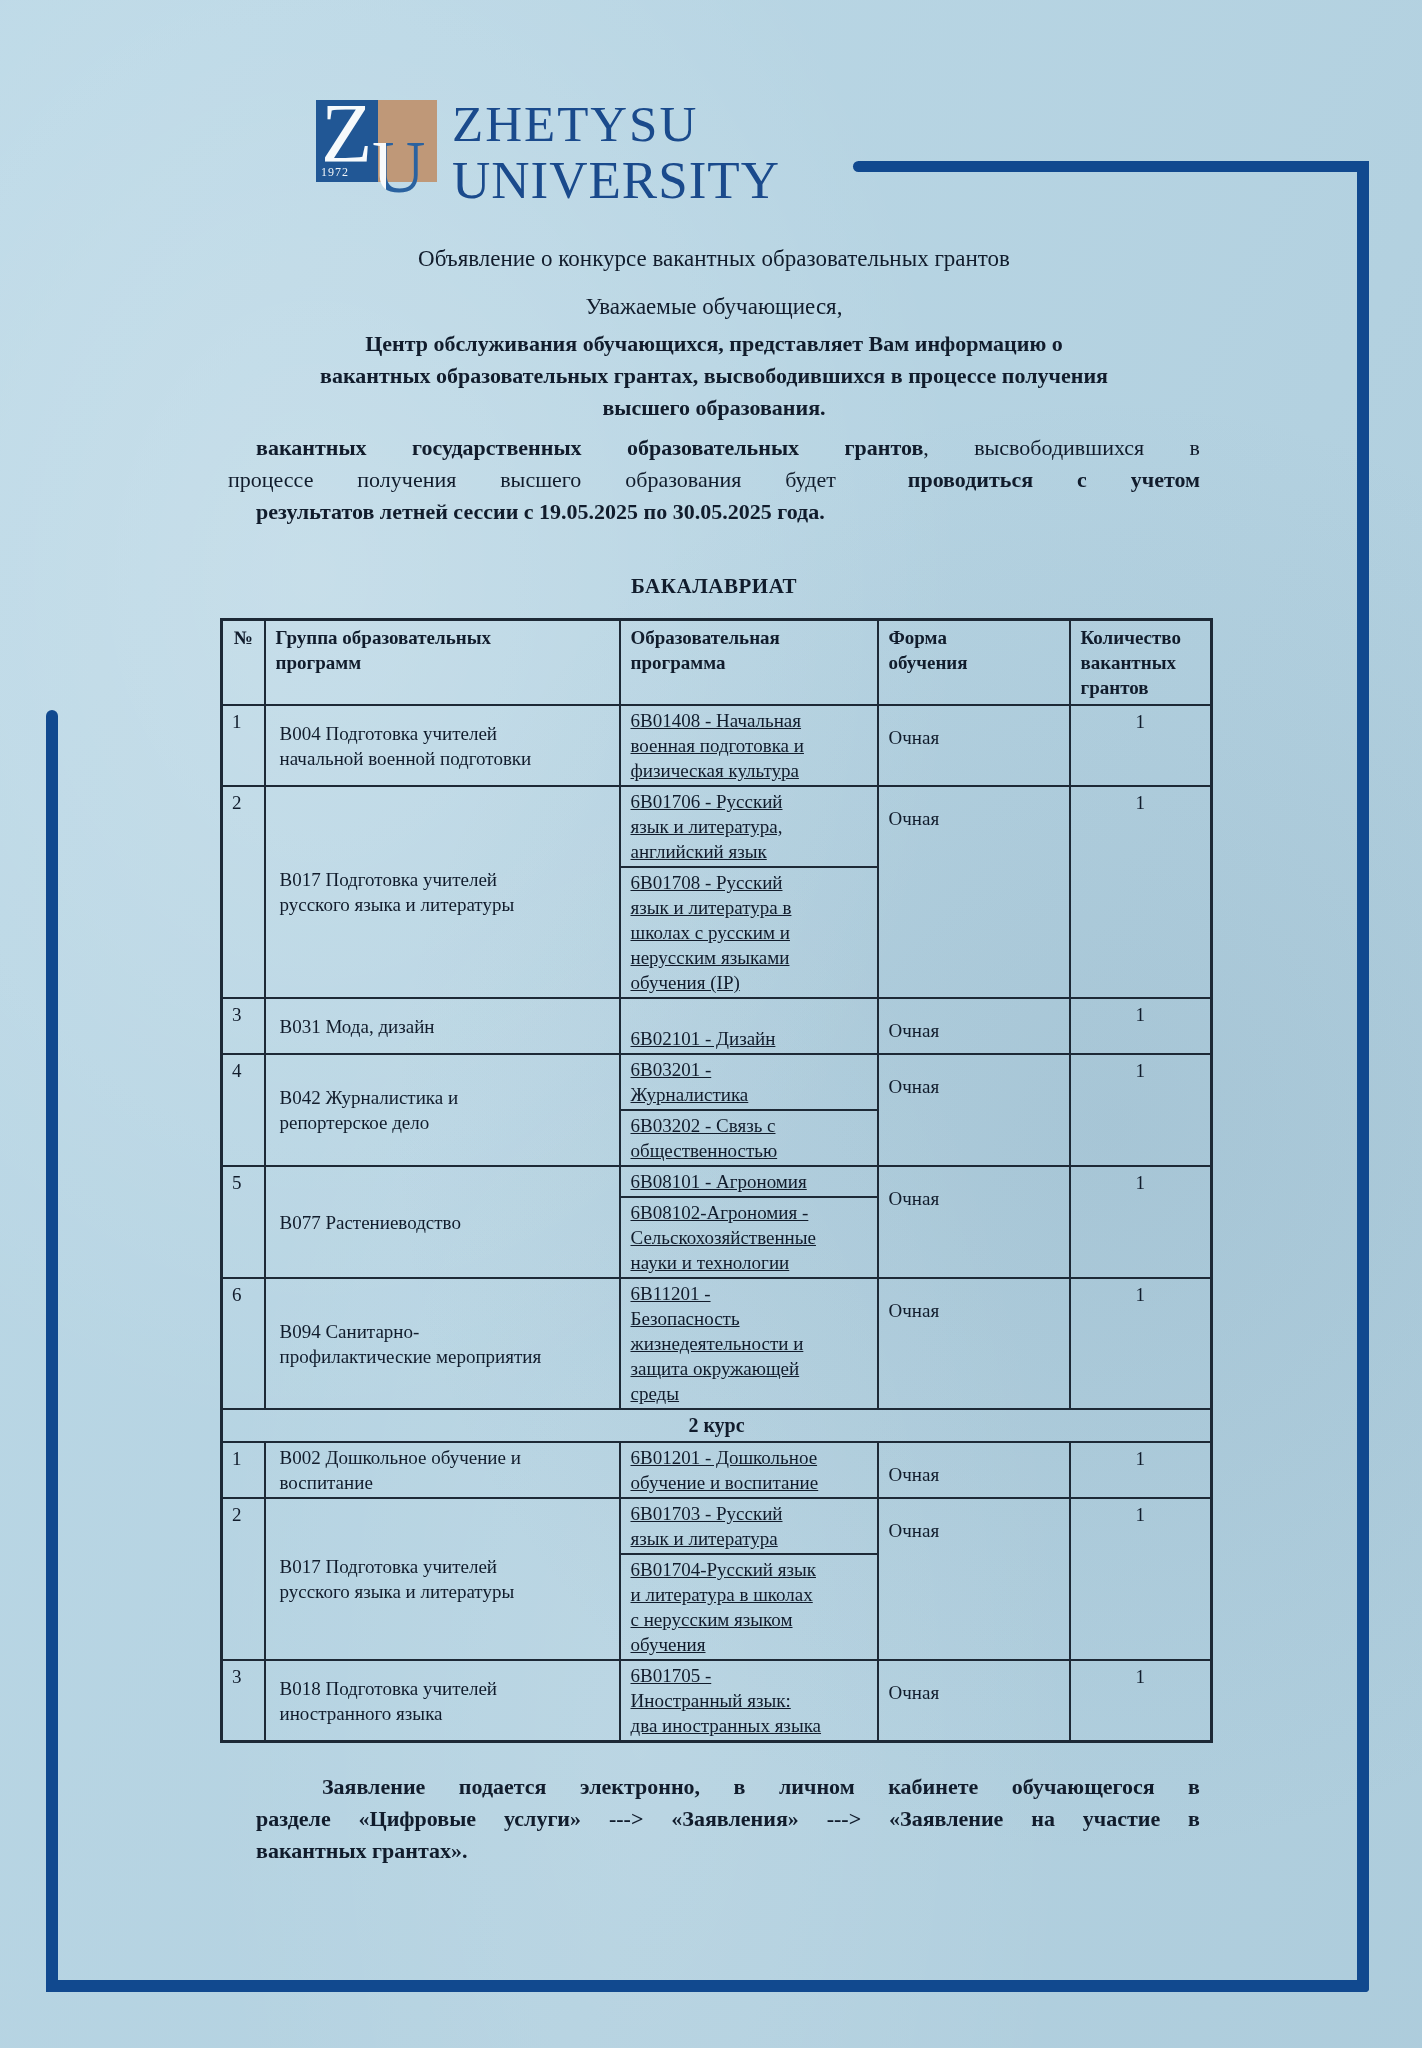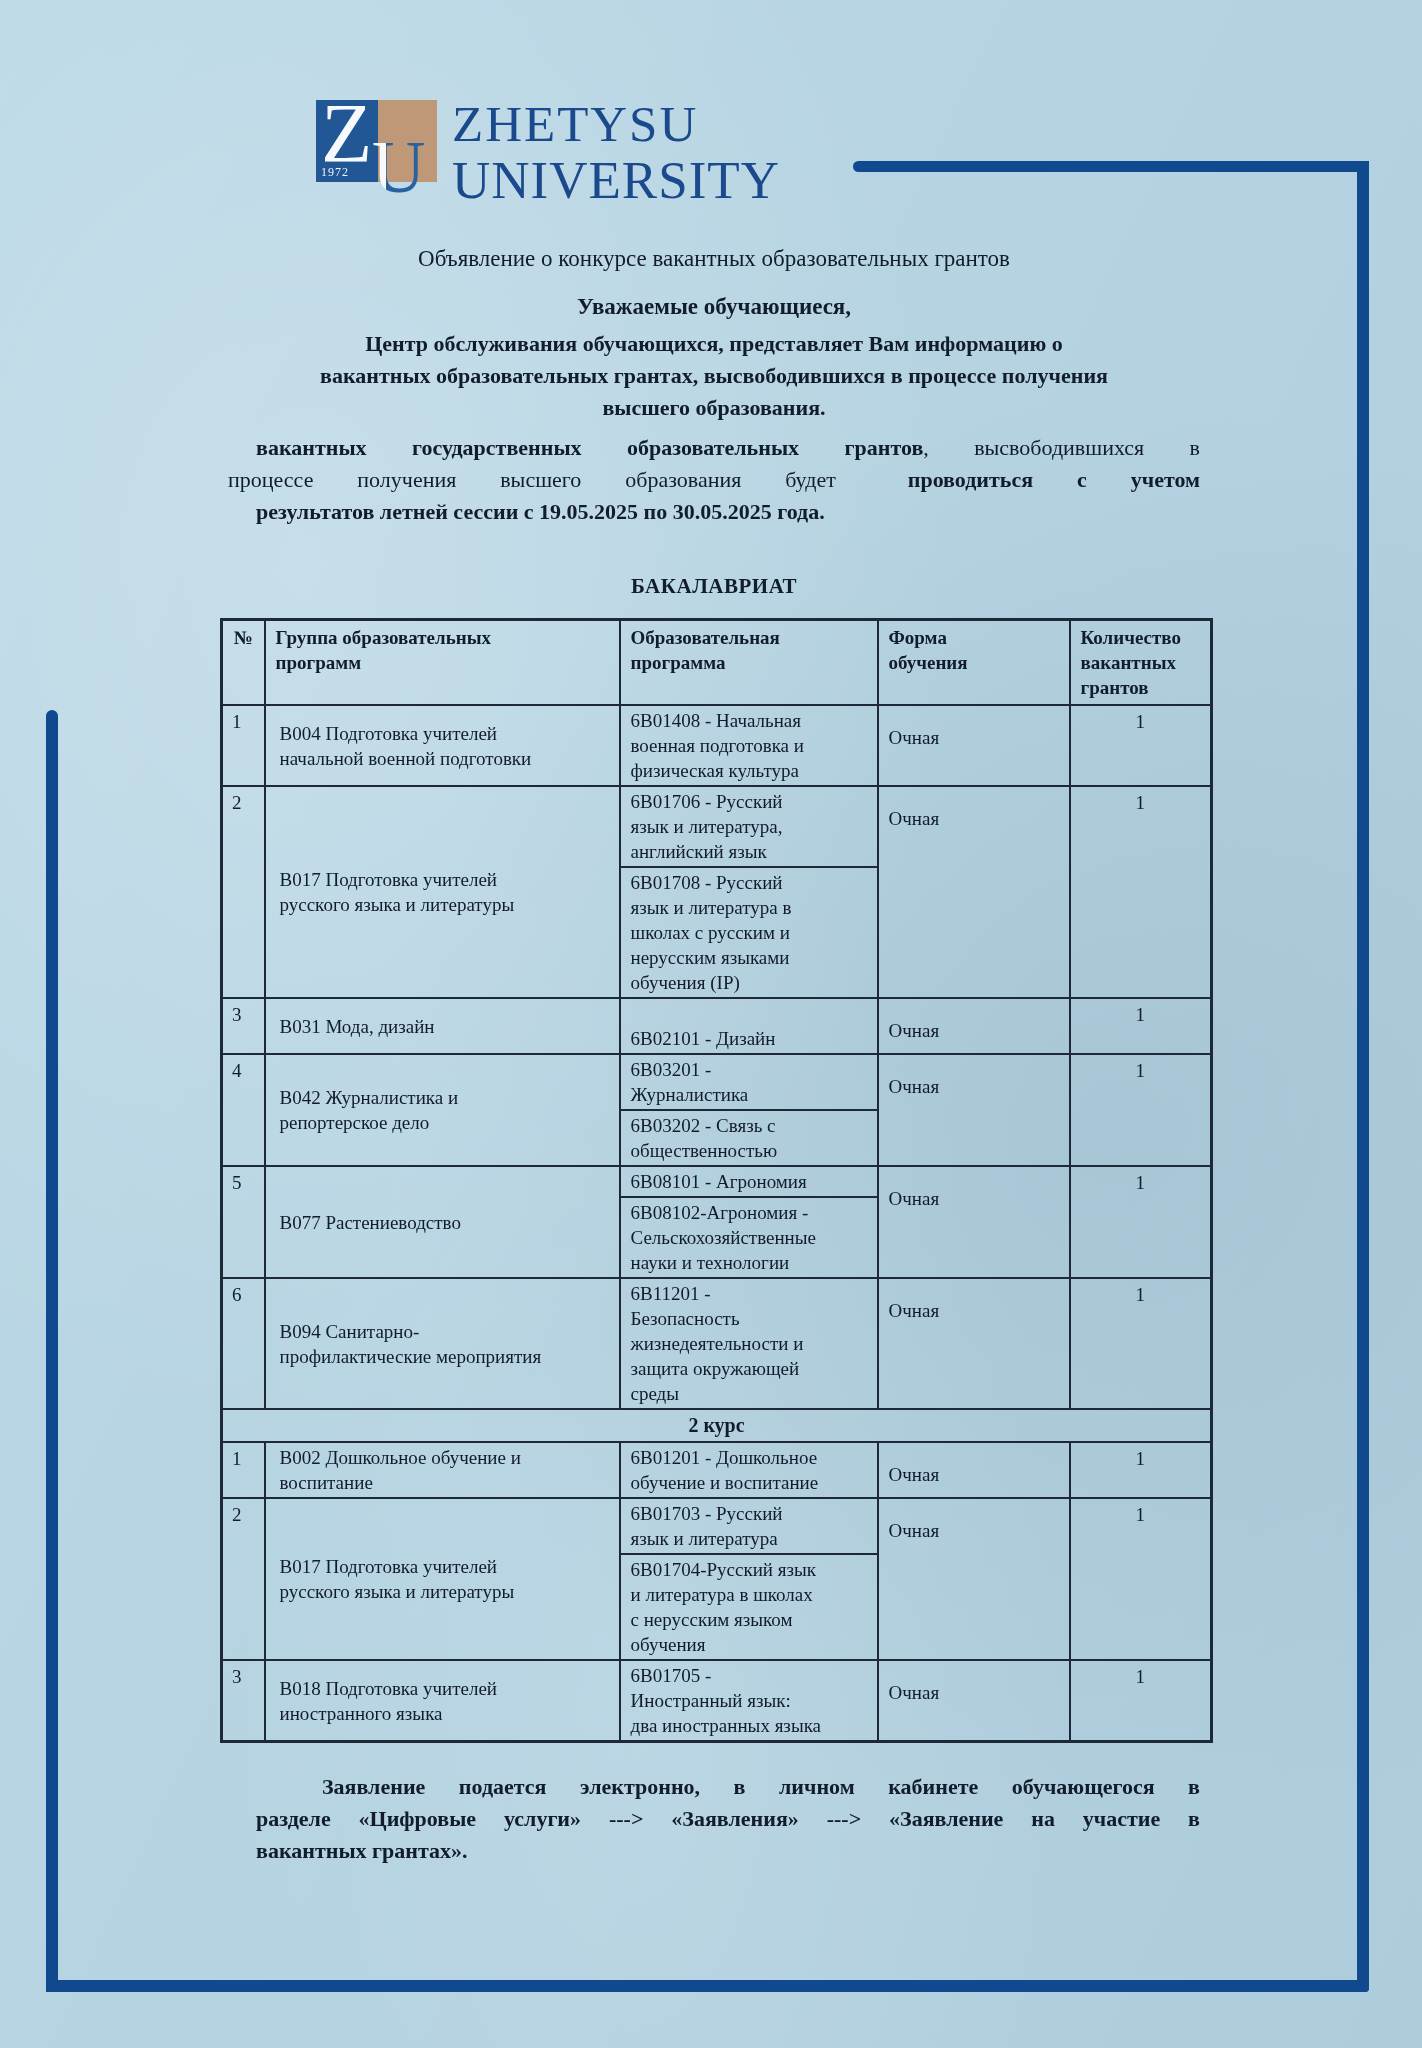--- a/index.html
+++ b/index.html
@@ -28,39 +28,39 @@
   .logo-u span{position:absolute;left:0;top:0;}
   .u-white{color:#f7fafc;clip-path:inset(0 calc(100% - 14px) 0 0);}
   .u-blue{color:#2a62a0;clip-path:inset(0 0 0 14px);}
   .wordmark{position:absolute;left:452px;top:94px;color:#1a4a8c;}
   .wm1{font-size:51px;line-height:60px;letter-spacing:2px;}
   .wm2{font-size:53px;line-height:52px;letter-spacing:1px;}
   
   .tblock{position:absolute;left:228px;width:972px;}
   .center{text-align:center;}
   .title{top:246px;font-size:23px;font-weight:normal;}
-  .salut{top:294px;font-size:23px;font-weight:bold;}
+  .salut{top:294px;font-size:23px;font-weight:normal;}
   .greet{top:328px;font-size:22px;line-height:32px;font-weight:bold;}
   .announce{top:432px;font-size:22px;line-height:32px;}
   .bak{top:574px;font-size:21px;font-weight:bold;letter-spacing:0.5px;}
   .pline{width:100%;}
   .jl{text-align:justify;text-align-last:justify;}
   .ind{text-indent:66px;}
   .b{font-weight:bold;margin-left:28px;}
   
   .doc{position:absolute;left:220px;top:618px;width:990px;}
   table{border-collapse:collapse;width:990px;table-layout:fixed;font-size:19px;line-height:25px;color:#111c2c;}
   table,th,td{border:2px solid #1d2936;}
   table{border-width:3px;}
   th{font-weight:bold;text-align:left;vertical-align:top;padding:4px 8px 4px 10px;white-space:pre-line;}
   th.cnum{text-align:center;padding-left:2px;padding-right:2px;}
   td{vertical-align:top;}
   td.num{padding:3px 0 0 9px;}
   td.group{vertical-align:middle;padding:2px 10px 2px 14px;white-space:pre-line;}
-  td.progs{padding:0;}
+  td.progs{padding:0;text-decoration:underline;}
   .prog-item{padding:2px 8px 2px 10px;white-space:pre-line;}
   .prog-item + .prog-item{border-top:2px solid #1d2936;}
   td.form{padding:19px 8px 3px 10px;}
   td.count{text-align:center;padding:3px 2px;}
   tr.section td{text-align:center;font-weight:bold;padding:3px;font-size:20px;}
   .footer{margin-top:28px;font-size:22px;line-height:32px;font-weight:bold;width:972px;margin-left:8px;}
 </style>
 </head>
 <body>
 

